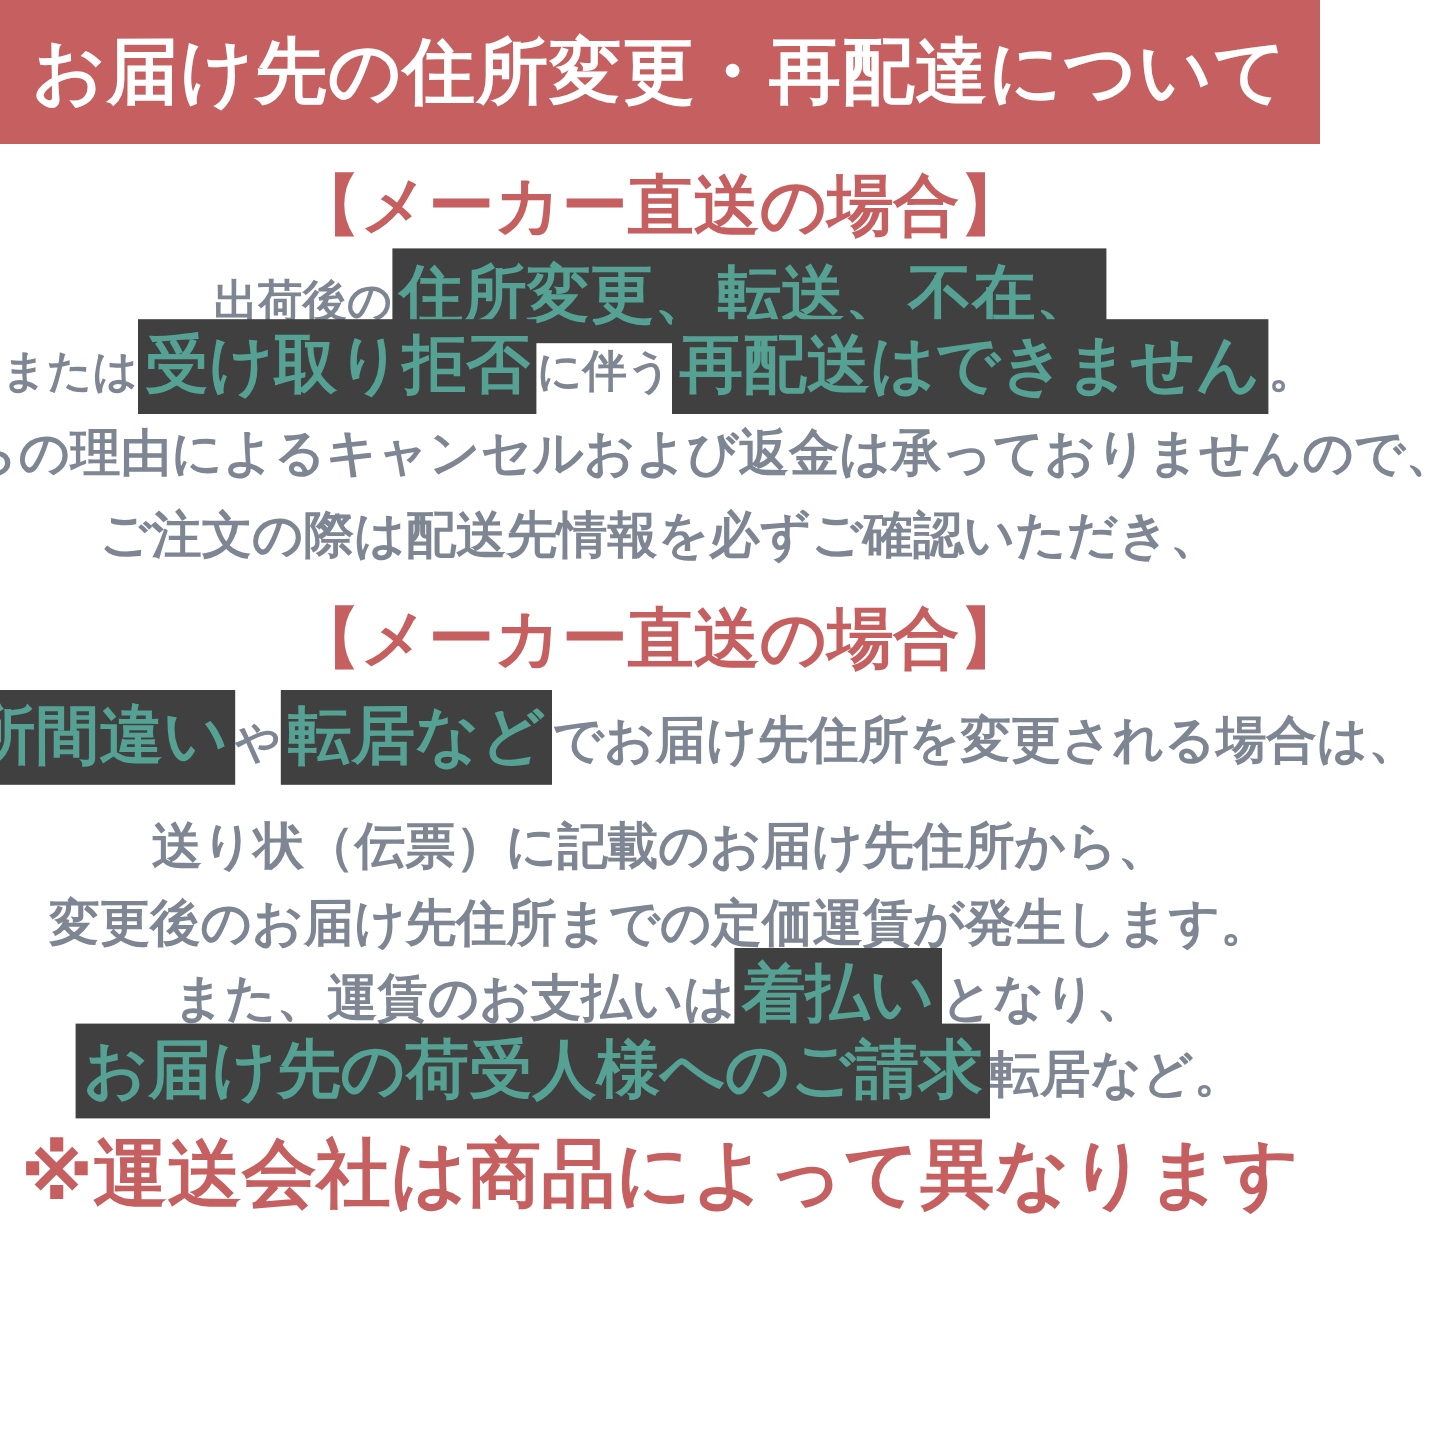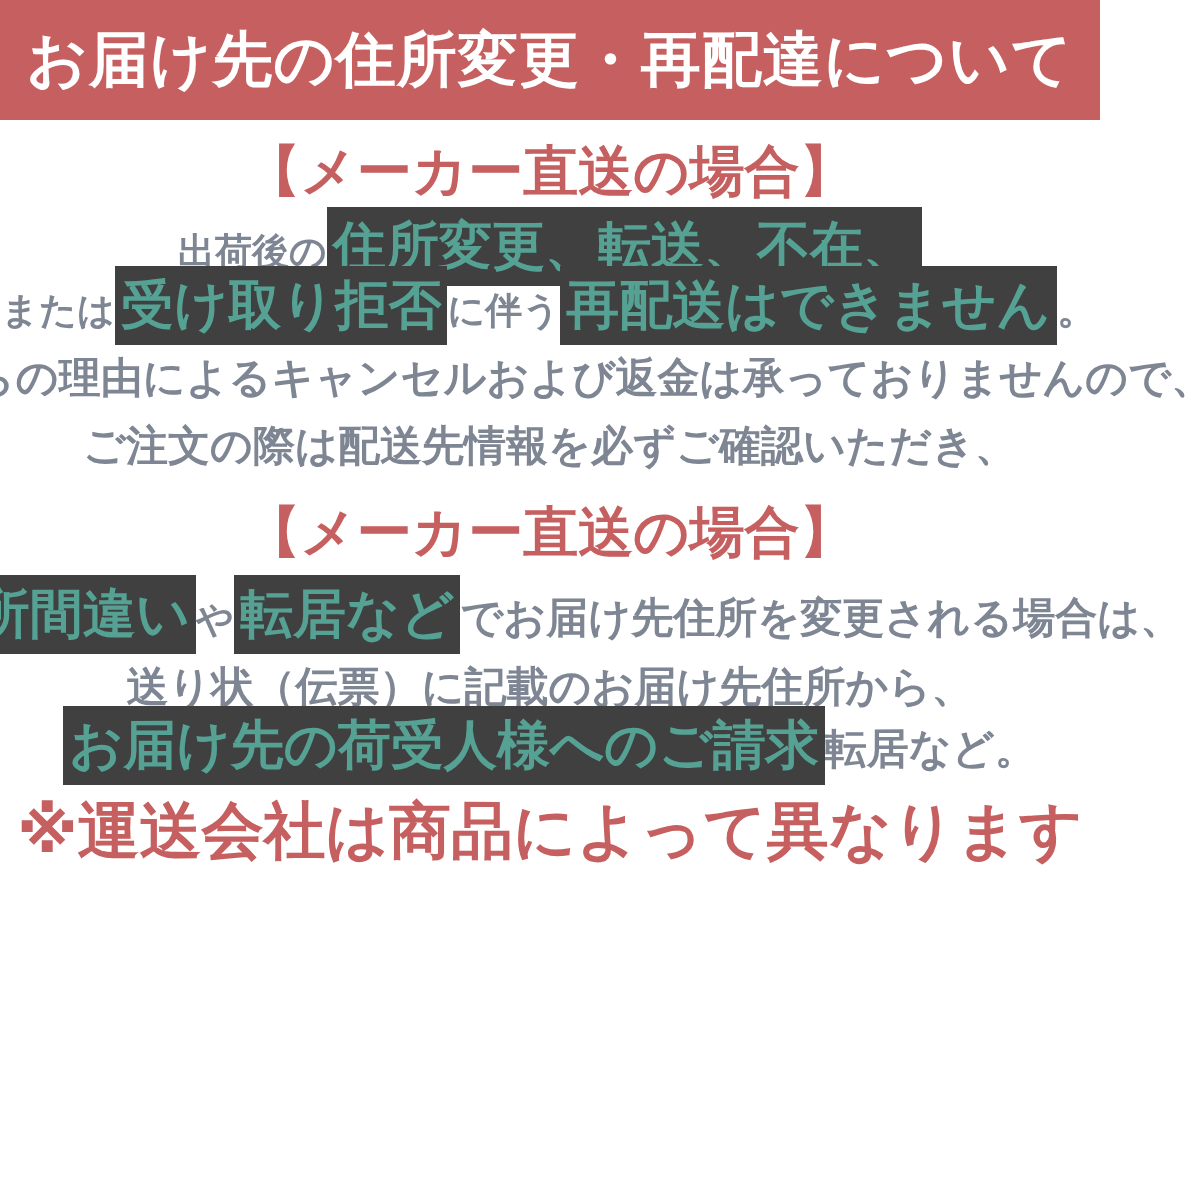--- a/index.html
+++ b/index.html
@@ -64,21 +64,21 @@
     background: #404040;
     padding: 8px 6px 10px 6px;
     text-align: right;
   }
   .m-line1 { margin-top: 16px; }
   .m-line2 { margin-top: 6px; }
   .m-line3 { margin-top: 26px; }
   .m-line4 { margin-top: 26px; }
   .m-line5 { margin-top: 24px; }
   .y-line1 { margin-top: 22px; }
-  .y-line2 { margin-top: 26px; text-align: center; }
+  .y-line2 { margin-top: 44px; text-align: center; }
   .y-line3 { margin-top: 22px; }
   .y-line4 { margin-top: 12px; }
   .y-line5 { margin-top: 10px; }
   .y-line6 { margin-top: 28px; }
   
   .footer-note {
     color: #C65F5F;
     font-size: 62px;
     margin-top: 18px;
     text-align: center;
@@ -103,20 +103,22 @@
 
   <div class="line m-line4 seg-gray">ご注文の際は配送先情報を必ずご確認いただき、</div>
 
 
   <div class="section-heading heading-yamato">【メーカー直送の場合】</div>
 
   <div class="line y-line1"><span class="seg-teal">住所間違い</span><span class="seg-gray-sm">や</span><span class="seg-teal">転居など</span><span class="seg-gray">でお届け先住所を変更される場合は、</span></div>
 
   <div class="line y-line2 seg-gray">送り状（伝票）に記載のお届け先住所から、</div>
 
+  <div class="line y-line3 seg-gray">変更後のお届け先住所までの定価運賃が発生します。</div>
 
+  <div class="line y-line4"><span class="seg-gray">また、運賃のお支払いは</span><span class="seg-teal">着払い</span><span class="seg-gray">となり、</span></div>
 
   <div class="line y-line5"><span class="seg-teal">お届け先の荷受人様へのご請求</span><span class="seg-gray">転居など。</span></div>
 
 
   <div class="footer-note">※運送会社は商品によって異なります</div>
 
 </div>
 
 </body></html>

